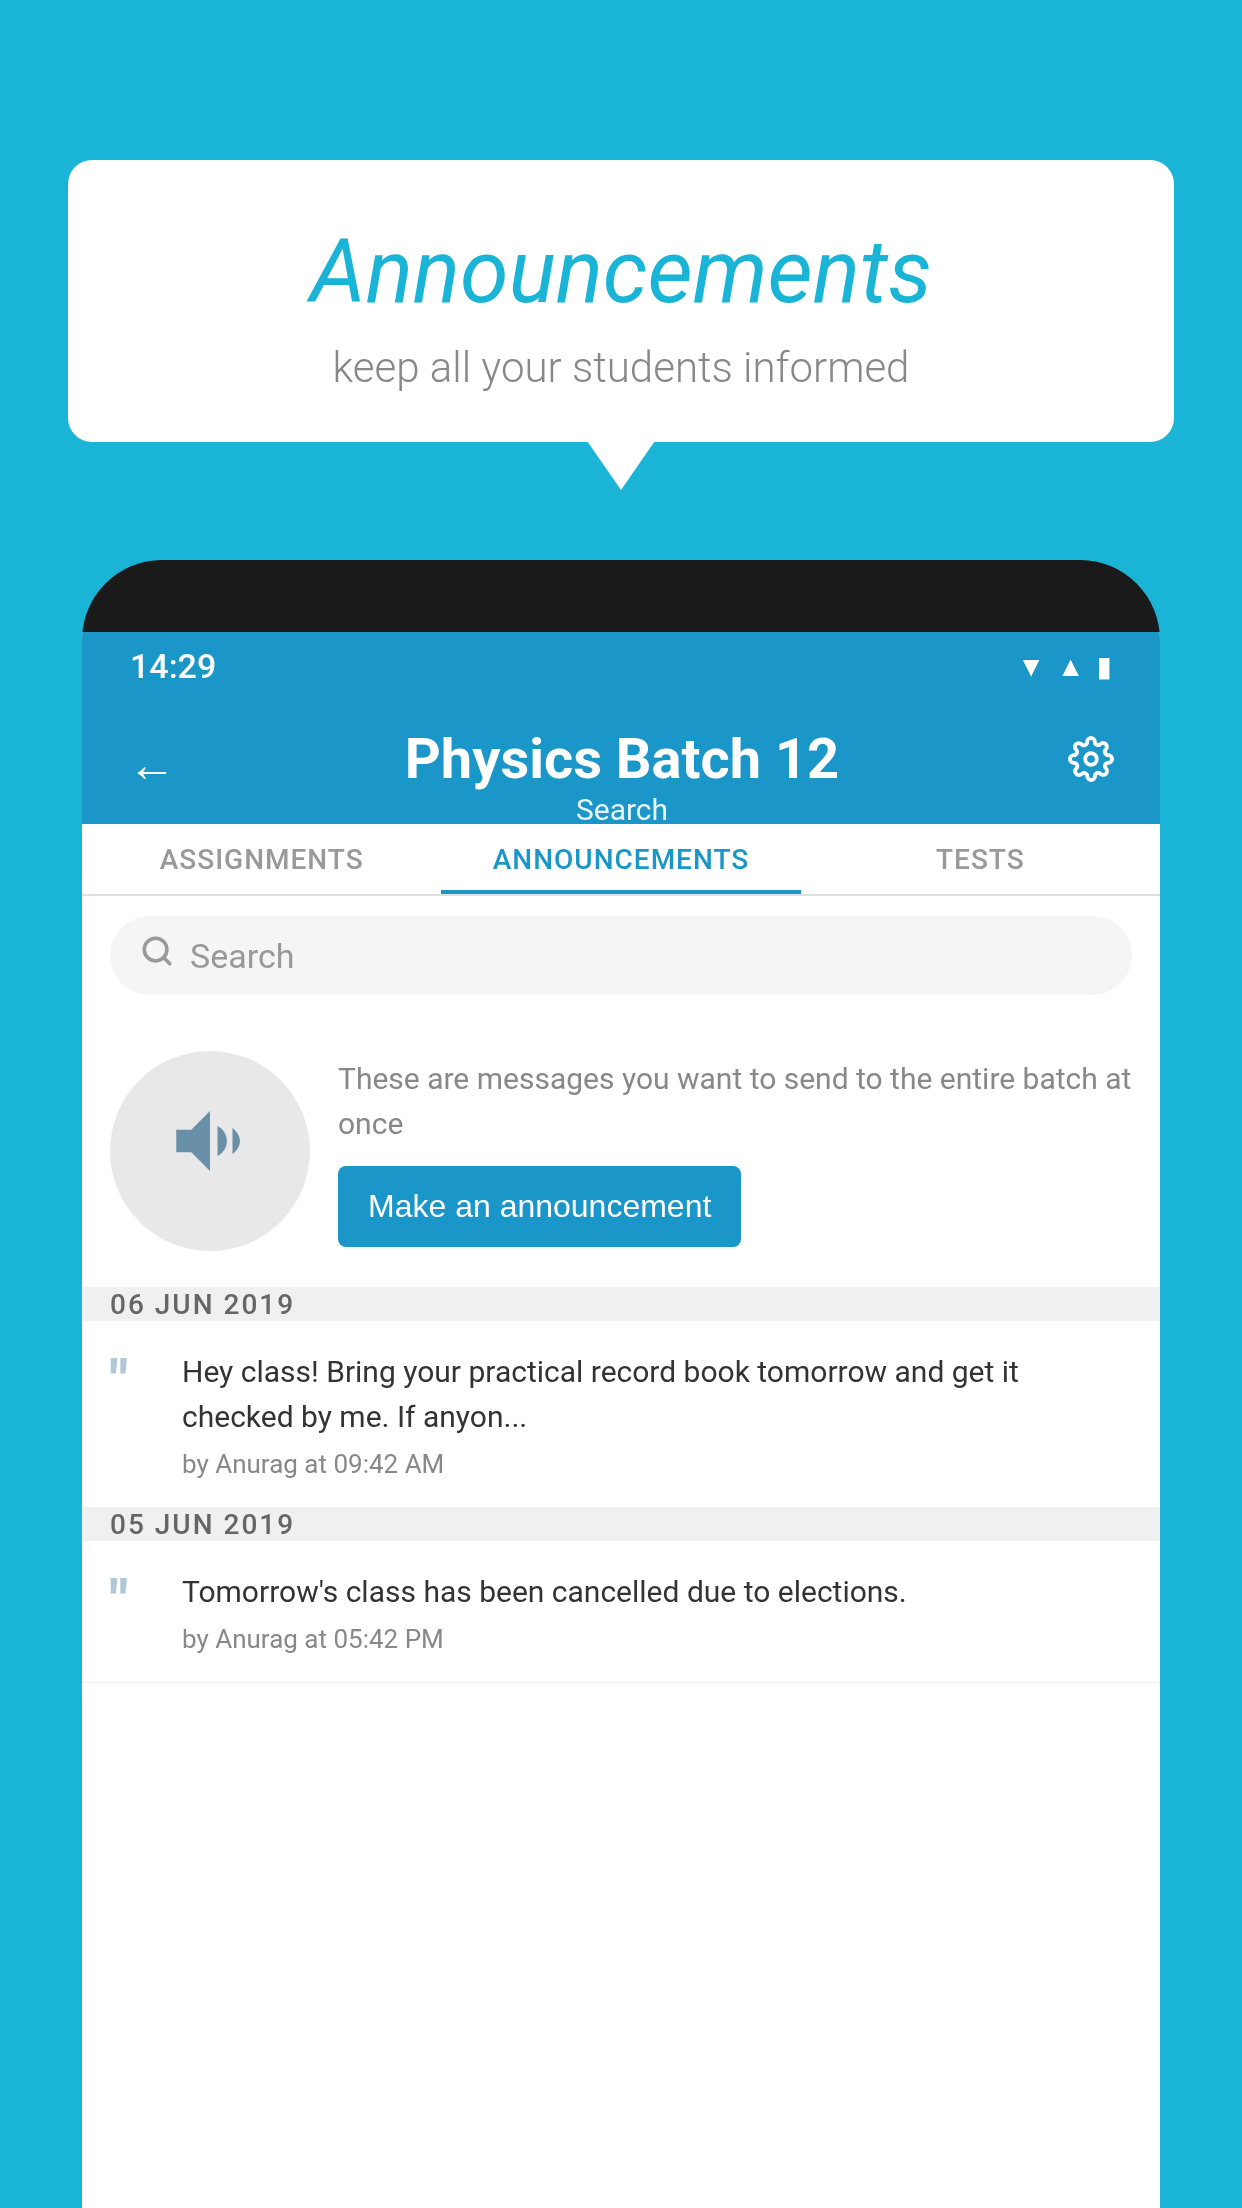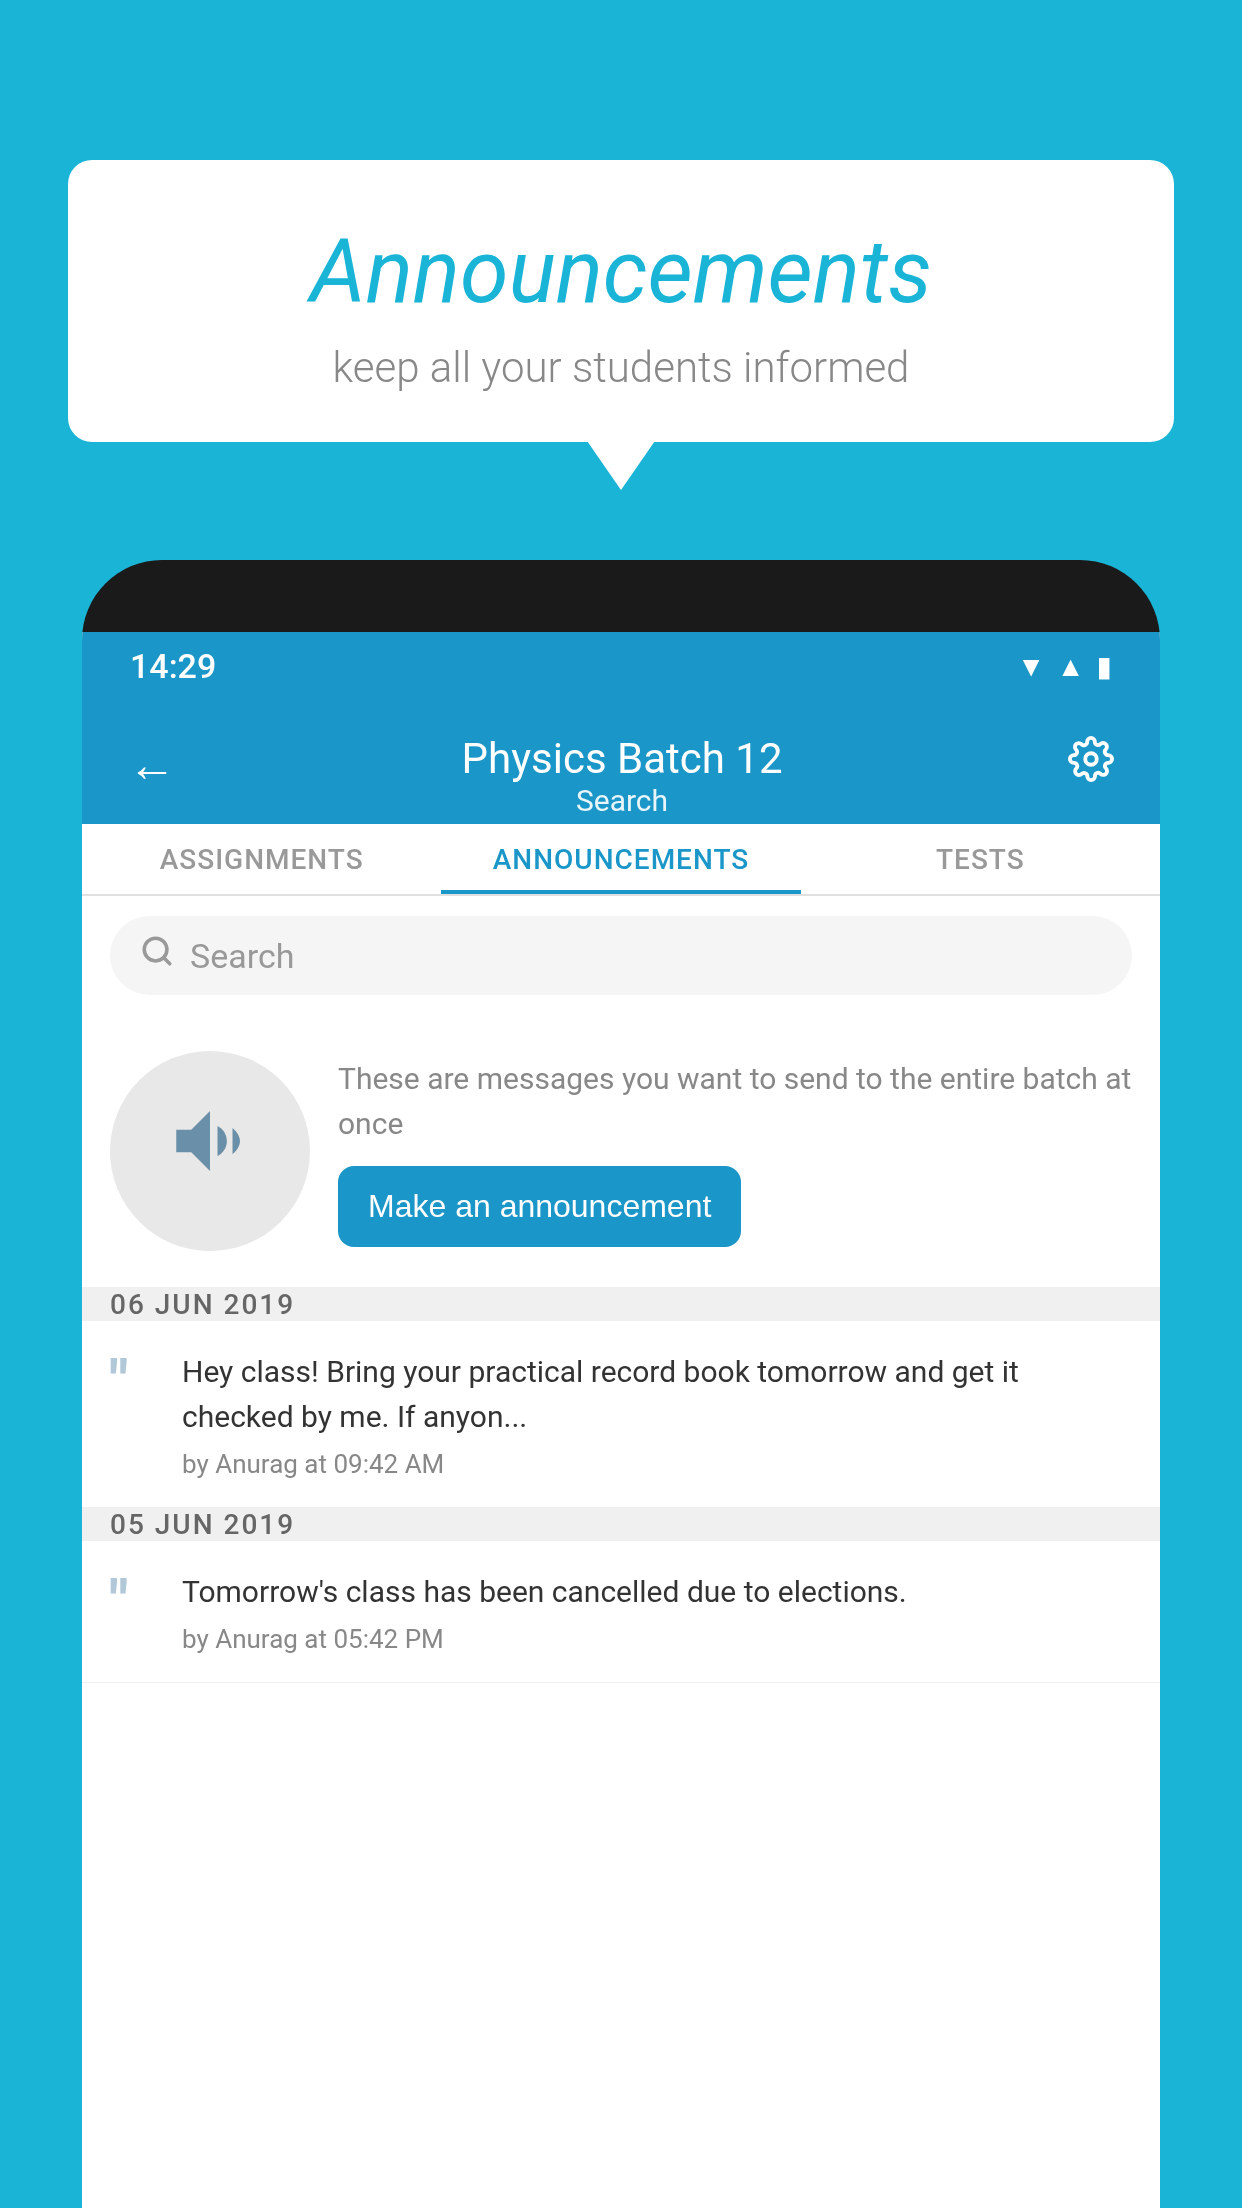--- a/index.html
+++ b/index.html
@@ -129,22 +129,22 @@
       cursor: pointer;
       padding: 10px;
     }
 
     .app-bar-center {
       text-align: center;
     }
 
     .app-bar-title {
       color: white;
-      font-size: 42px;
-      font-weight: 400;
+      font-size: 56px;
+      font-weight: 700;
       margin-top: 24px;
     }
 
     .app-bar-subtitle {
       color: rgba(255,255,255,0.9);
       font-size: 30px;
       font-weight: 400;
     }
 
     .settings-btn {
@@ -255,21 +255,21 @@
     .announcement-desc {
       color: #888;
       font-size: 30px;
       line-height: 1.5;
     }
 
     .make-announcement-btn {
       background: #1a96c8;
       color: white;
       border: none;
-      border-radius: 16px;
+      border-radius: 8px;
       padding: 22px 30px;
       font-size: 32px;
       cursor: pointer;
       font-weight: 500;
       width: fit-content;
     }
 
     
     .date-separator {
       background: #f0f0f0;

